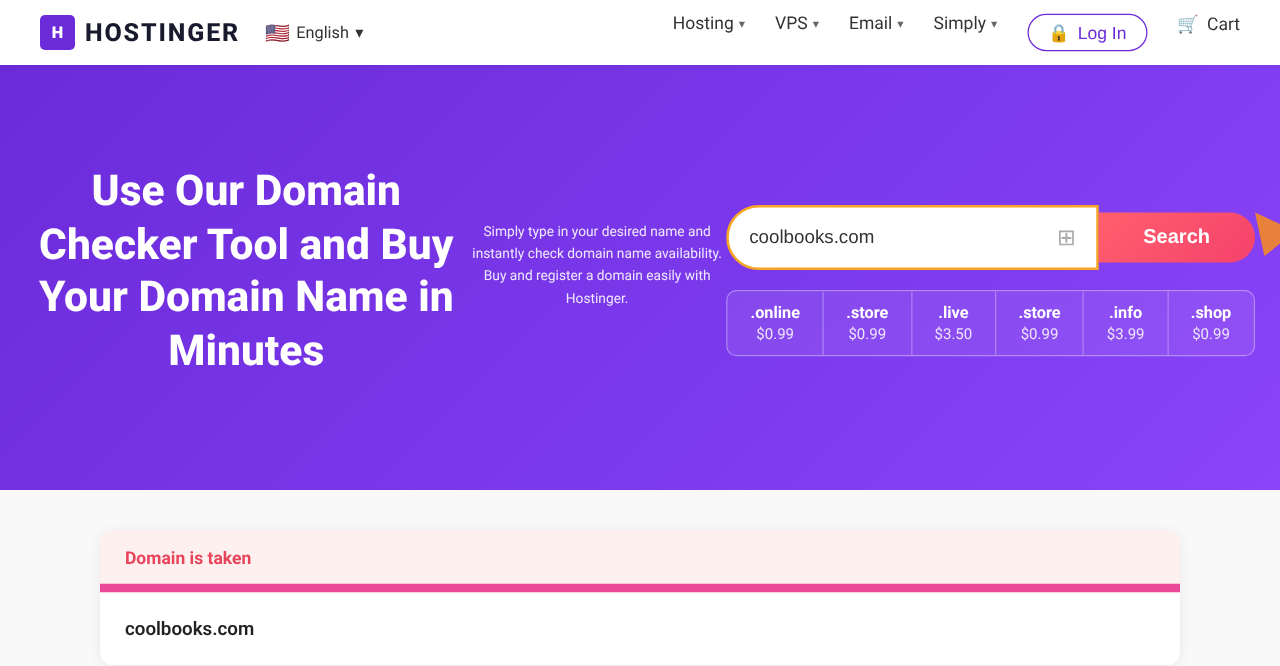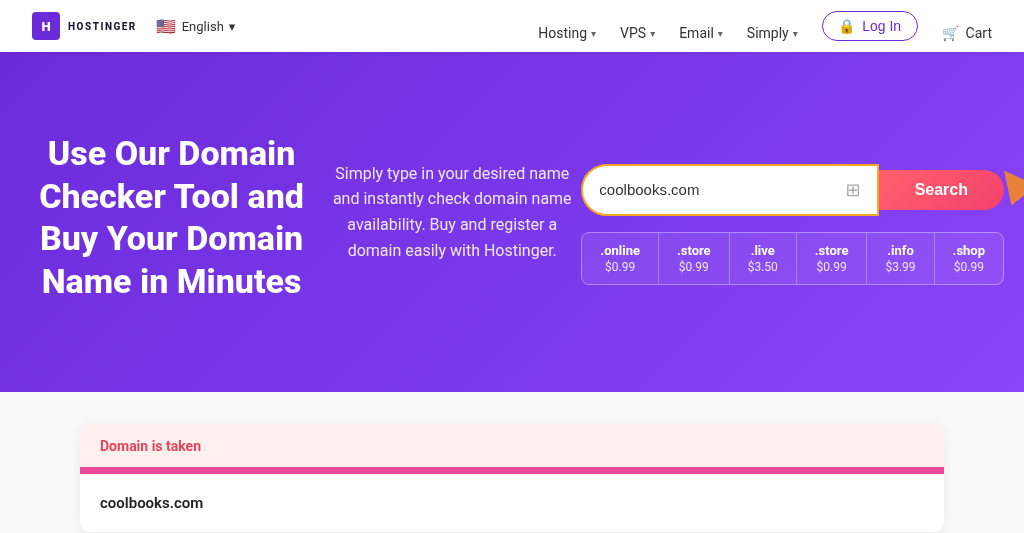--- a/index.html
+++ b/index.html
@@ -12,24 +12,24 @@
       box-shadow: 0 1px 4px rgba(0,0,0,0.08);
       position: relative; z-index: 10;
     }
     .nav-left { display: flex; align-items: center; gap: 20px; }
     .logo { display: flex; align-items: center; gap: 8px; text-decoration: none; }
     .logo-icon {
       width: 28px; height: 28px; background: #6c2bd9;
       display: flex; align-items: center; justify-content: center;
       border-radius: 4px; color: #fff; font-weight: 900; font-size: 13px;
     }
-    .logo-text { font-weight: 800; font-size: 10px; color: #1a1a2e; letter-spacing: 1.5px; text-transform: uppercase; }
+    .logo-text { font-weight: 800; font-size: 20px; color: #1a1a2e; letter-spacing: 1.5px; text-transform: uppercase; }
     .lang-selector { display: flex; align-items: center; gap: 5px; cursor: pointer; font-size: 13px; color: #333; }
     .flag { font-size: 16px; }
-    .nav-right { display: flex; align-items: flex-end; gap: 24px; }
+    .nav-right { display: flex; align-items: flex-start; gap: 24px; }
     .nav-link {
       display: flex; align-items: center; gap: 4px;
       font-size: 14px; color: #333; text-decoration: none; cursor: pointer;
     }
     .nav-link .chevron { font-size: 10px; color: #666; }
     .login-btn {
       display: flex; align-items: center; gap: 6px;
       border: 1.5px solid #6c2bd9; border-radius: 20px;
       padding: 6px 16px; font-size: 14px; color: #6c2bd9; cursor: pointer;
       background: transparent; font-weight: 500;
@@ -43,21 +43,21 @@
       text-align: center;
       min-height: 340px;
       display: flex; flex-direction: row; align-items: center; justify-content: center;
       position: relative;
     }
     .hero h1 {
       color: #fff; font-size: 34px; font-weight: 800; line-height: 1.25;
       max-width: 680px; margin-bottom: 14px;
     }
     .hero p {
-      color: rgba(255,255,255,0.88); font-size: 16px; max-width: 520px; line-height: 1.6; margin-bottom: 24px;
+      color: rgba(255,255,255,0.88); font-size: 11px; max-width: 520px; line-height: 1.6; margin-bottom: 24px;
     }
     .search-area { width: 100%; max-width: 700px; position: relative; }
     .search-row { display: flex; gap: 0; align-items: center; width: 100%; }
     .search-input-wrap {
       flex: 1;
       border: 2.5px solid #f5a623; border-radius: 30px 0 0 30px;
       background: #fff; display: flex; align-items: center; padding: 0 16px;
       height: 52px;
     }
     .search-input {

